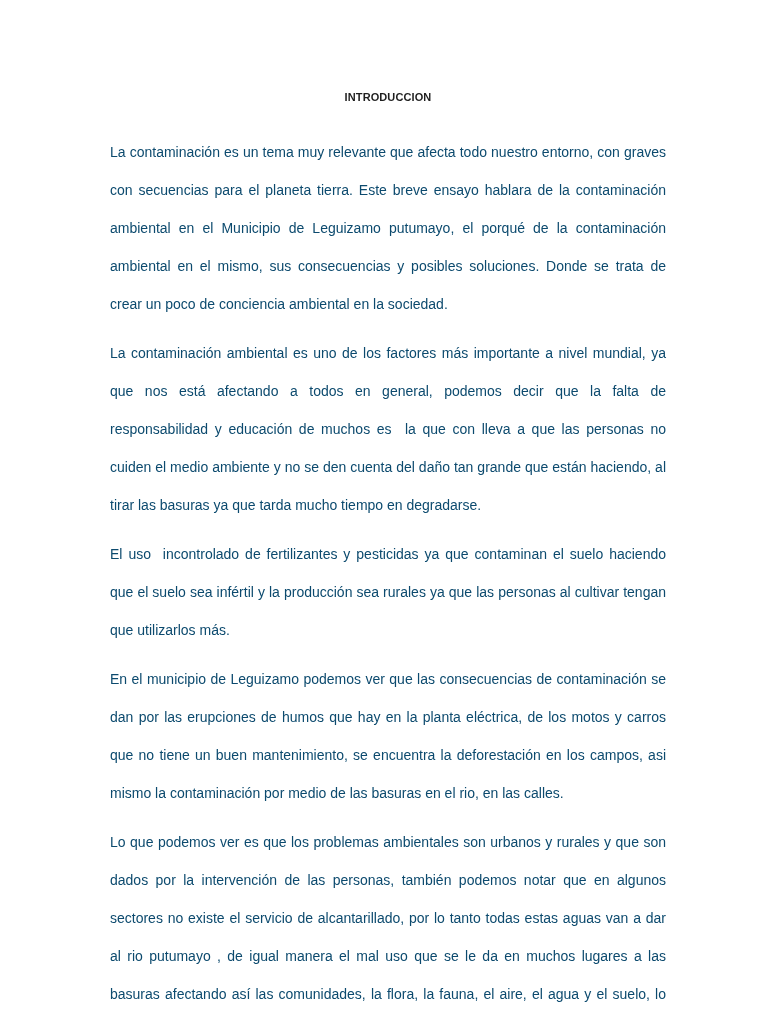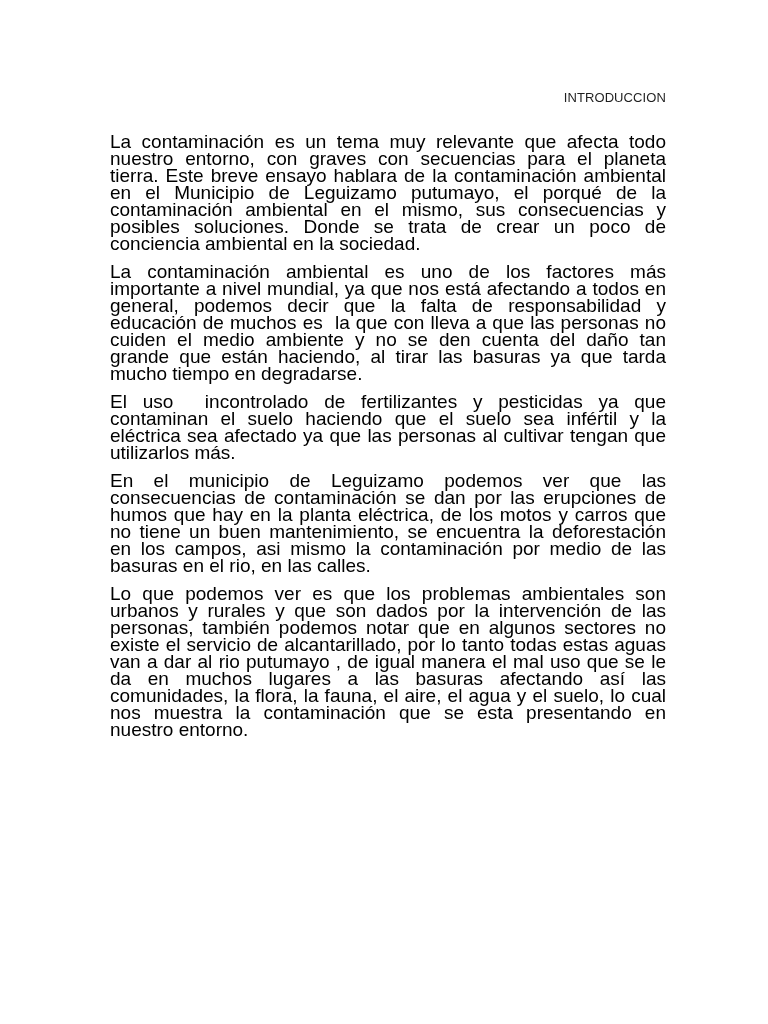--- a/index.html
+++ b/index.html
@@ -26,43 +26,43 @@
   }
 
   .content {
     position: absolute;
     left: 110px;
     top: 84px;
     width: 556px;
   }
 
   .doc-heading {
-    font-size: 13px;
-    font-weight: normal;
-    text-align: right;
+    font-size: 11px;
+    font-weight: bold;
+    text-align: center;
     color: #1f1f1f;
     letter-spacing: 0.1px;
     line-height: 27px;
     margin: 0;
   }
 
   .heading-block-intro {
     margin: 0 0 22px 0;
   }
 
   .heading-block-causas {
     margin: 42px 0 20px 0;
   }
 
   .para {
-    font-size: 19px;
-    line-height: 17px;
+    font-size: 14px;
+    line-height: 38px;
     text-align: justify;
     text-justify: inter-word;
-    color: #000000;
+    color: #0c4a6e;
     margin: 0 0 11px 0;
     white-space: pre-wrap;
   }
 
   .para:last-child {
     margin-bottom: 0;
   }
 </style>
 </head>
 <body>
@@ -72,20 +72,20 @@
 
     <div class="heading-block-intro">
       <h1 class="doc-heading">INTRODUCCION</h1>
     </div>
 
     <p class="para">La contaminación es un tema muy relevante que afecta todo nuestro entorno, con graves con secuencias para el planeta tierra. Este breve ensayo hablara de la contaminación ambiental en el Municipio de Leguizamo putumayo, el porqué de la contaminación ambiental en el mismo, sus consecuencias y posibles soluciones. Donde se trata de crear un poco de conciencia ambiental en la sociedad.</p>
 
 
     <p class="para">La contaminación ambiental es uno de los factores más importante a nivel mundial, ya que nos está afectando a todos en general, podemos decir que la falta de responsabilidad y educación de muchos es  la que con lleva a que las personas no cuiden el medio ambiente y no se den cuenta del daño tan grande que están haciendo, al tirar las basuras ya que tarda mucho tiempo en degradarse.</p>
 
-    <p class="para">El uso  incontrolado de fertilizantes y pesticidas ya que contaminan el suelo haciendo que el suelo sea infértil y la eléctrica sea afectado ya que las personas al cultivar tengan que utilizarlos más.</p>
+    <p class="para">El uso  incontrolado de fertilizantes y pesticidas ya que contaminan el suelo haciendo que el suelo sea infértil y la producción sea rurales ya que las personas al cultivar tengan que utilizarlos más.</p>
 
     <p class="para">En el municipio de Leguizamo podemos ver que las consecuencias de contaminación se dan por las erupciones de humos que hay en la planta eléctrica, de los motos y carros que no tiene un buen mantenimiento, se encuentra la deforestación en los campos, asi mismo la contaminación por medio de las basuras en el rio, en las calles.</p>
 
     <p class="para">Lo que podemos ver es que los problemas ambientales son urbanos y rurales y que son dados por la intervención de las personas, también podemos notar que en algunos sectores no existe el servicio de alcantarillado, por lo tanto todas estas aguas van a dar al rio putumayo , de igual manera el mal uso que se le da en muchos lugares a las basuras afectando así las comunidades, la flora, la fauna, el aire, el agua y el suelo, lo cual nos muestra la contaminación que se esta presentando en nuestro entorno.</p>
 
   </div>
 </div>
 
 </body></html>

